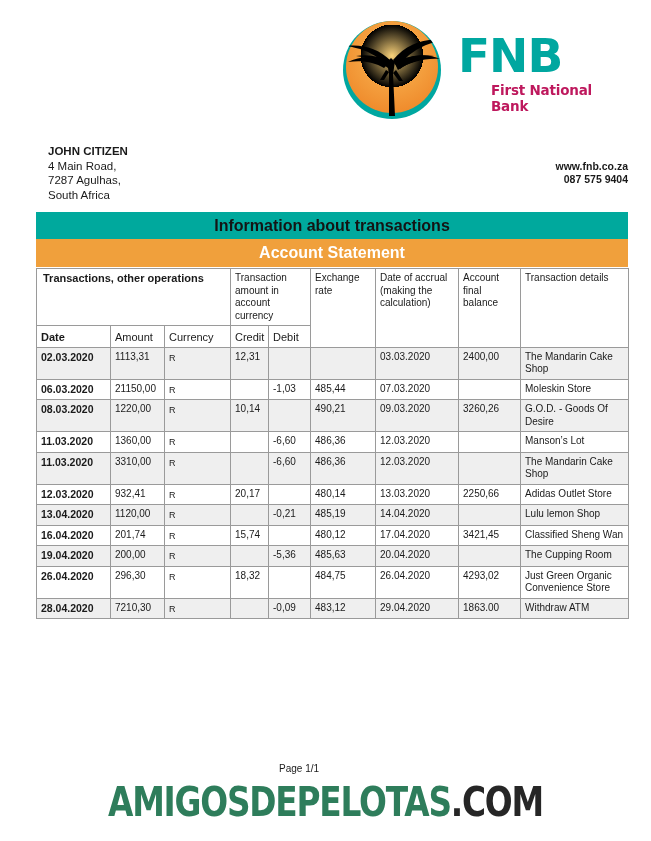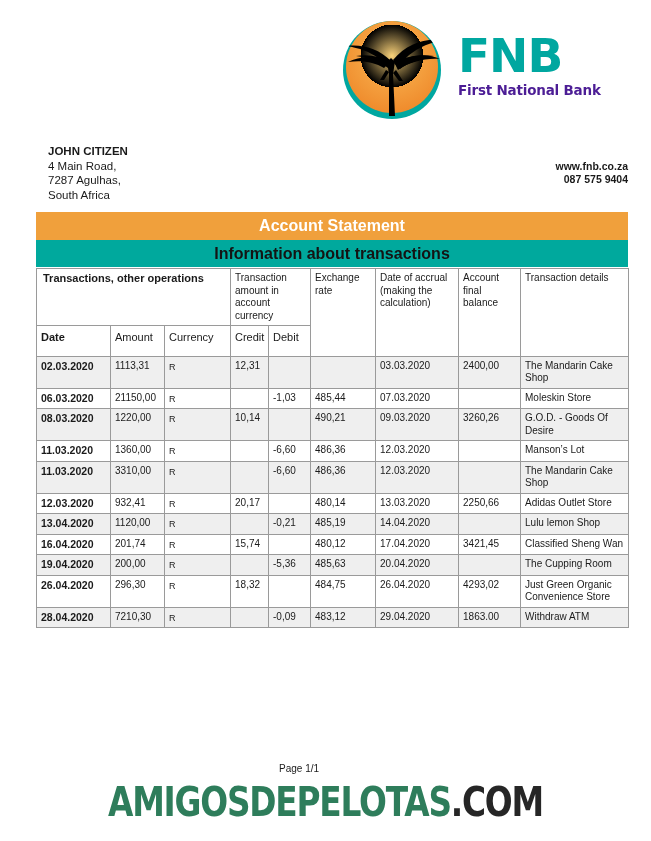--- a/index.html
+++ b/index.html
@@ -43,23 +43,24 @@
     font-size: 47px;
     font-weight: bold;
     letter-spacing: -1px;
     color: #00a7a0;
     line-height: 0.95;
   }
   .fnb-sub {
     font-family: "DejaVu Sans", sans-serif;
     font-size: 13.5px;
     font-weight: bold;
-    color: #4c1d95;
+    color: #be185d;
     letter-spacing: -0.2px;
     margin-top: 3px;
+    margin-left: 33px;
   }
 
   
   .address {
     position: absolute;
     left: 48px;
     top: 144px;
     font-size: 11.5px;
     line-height: 14.5px;
     color: #1a1a1a;
@@ -132,21 +133,21 @@
   }
   th.hdr {
     font-size: 10px;
     vertical-align: top;
   }
   th.sub {
     font-weight: bold;
     font-size: 11px;
     vertical-align: middle;
     padding-top: 5px;
-    padding-bottom: 12px;
+    padding-bottom: 3px;
   }
   th.sub.plain {
     font-weight: normal;
     margin-top: 45px;
   }
   td.date {
     font-weight: bold;
     font-size: 10.5px;
     white-space: nowrap;
   }
@@ -238,22 +239,22 @@
   <div>7287 Agulhas,</div>
   <div>South Africa</div>
 </div>
 
 <div class="contact">
   <div>www.fnb.co.za</div>
   <div>087 575 9404</div>
 </div>
 
 <div class="banner-wrap">
+  <div class="banner banner-teal">Information about transactions</div>
   <div class="banner banner-orange">Account Statement</div>
-  <div class="banner banner-teal">Information about transactions</div>
 </div>
 
 <table class="stmt-table">
   <colgroup>
     <col class="c-date">
       <col class="c-amount">
       <col class="c-cur">
     <col class="c-credit">
       <col class="c-debit">
       <col class="c-rate">

